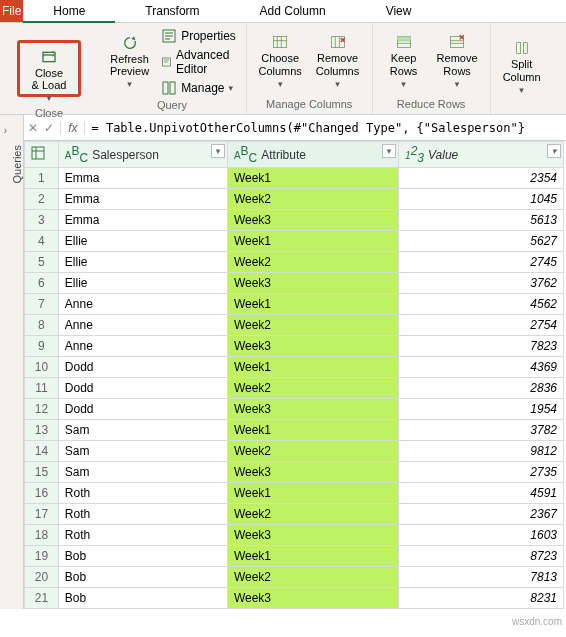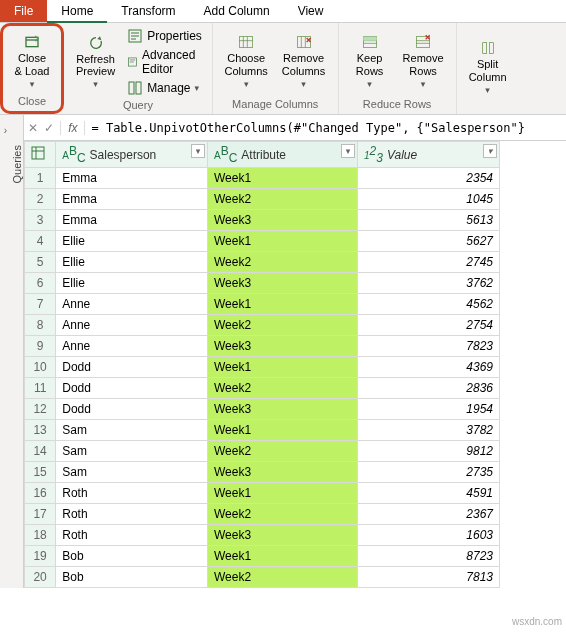--- a/index.html
+++ b/index.html
@@ -1,38 +1,38 @@
 <!DOCTYPE html>
 <html><head>
 <meta charset="utf-8">
 <style>
 *{box-sizing:border-box;font-family:"Segoe UI",Arial,sans-serif;font-size:12px;margin:0;padding:0}
 body{background:#fff;width:566px;overflow:hidden}
-.file-tab{background:#d04423;color:#fff;display:inline-block;padding:4px 14px;font-size:12px}
+.file-tab{background:#d04423;color:#fff;display:inline-block;padding:4px 2px;font-size:12px}
 .ribbon-tabs{display:flex;align-items:center;border-bottom:1px solid #d0d0d0}
-.rtab{padding:4px 14px;cursor:pointer}
+.rtab{padding:4px 30px;cursor:pointer}
 .rtab.active{position:relative}
 .rtab.active::after{content:"";position:absolute;left:0;right:0;bottom:-1px;height:2px;background:#217346}
 .ribbon{background:#f3f2f1;display:flex;border-bottom:1px solid #d0d0d0;height:92px}
 .group{display:flex;flex-direction:column;align-items:center;padding:4px 8px;border-right:1px solid #e0e0e0;height:100%}
 .group-body{display:flex;flex:1;align-items:center;gap:6px}
 .group-label{font-size:11px;color:#666;padding-top:2px}
 .bigbtn{display:flex;flex-direction:column;align-items:center;justify-content:center;gap:2px;padding:2px 4px;cursor:pointer;min-width:46px}
 .bigbtn .lbl{font-size:11px;text-align:center;line-height:1.1}
-.close-highlight{border:3px solid #d04423;border-radius:10px;padding:2px;margin:0}
+.close-highlight{border:3px solid #d04423;border-radius:3px;padding:2px;margin:17px}
 .smallitems{display:flex;flex-direction:column;gap:2px}
 .smallitem{display:flex;align-items:center;gap:4px;font-size:11px;padding:1px 2px;cursor:pointer}
 .drop::after{content:" ▾";font-size:9px;color:#555}
 .formula-bar{display:flex;align-items:center;border-bottom:1px solid #d0d0d0;height:26px;padding:0 4px;gap:6px}
 .fx{font-style:italic;color:#666;padding:0 7px;border-right:1px solid #ddd;border-left:1px solid #ddd}
 .formula{flex:1;font-family:Consolas,monospace;font-size:12px;white-space:nowrap;overflow:hidden}
 .main{display:flex}
 .left-panel{width:24px;background:#f3f2f1;border-right:1px solid #d0d0d0;display:flex;align-items:flex-start;justify-content:center;padding-top:10px}
 .queries-label{writing-mode:vertical-lr;transform:rotate(180deg);font-size:11px;color:#444;margin-top:20px}
-table{border-collapse:collapse;width:476px}
+table{border-collapse:collapse;width:540px}
 th,td{border:1px solid #d9d9d9;text-align:left;padding:2px 6px;height:21px;font-size:12px}
 th{background:#ecf6f0;color:#333;font-weight:400;position:relative}
 th .coltype{color:#217346;font-size:10px;margin-right:4px}
 th .drop-btn{position:absolute;right:2px;top:2px;width:14px;height:14px;border:1px solid #bbb;background:#fff;font-size:9px;line-height:12px;text-align:center;color:#666;cursor:pointer}
 .rownum{background:#ecf6f0;text-align:center;color:#666;width:32px}
 .corner{background:#ecf6f0;width:32px}
 .colA{width:160px}
 .colB{background:#e4f4ec;width:162px}
 .colC{width:156px;text-align:right;font-style:italic}
 td.attr{background:#bef264}
@@ -304,17 +304,23 @@
             <td>Bob</td>
             <td class="attr">Week1</td>
             <td class="val">8723</td>
           </tr>
           <tr>
             <td class="rownum">20</td>
             <td>Bob</td>
             <td class="attr">Week2</td>
             <td class="val">7813</td>
           </tr>
+          <tr>
+            <td class="rownum">21</td>
+            <td>Bob</td>
+            <td class="attr">Week3</td>
+            <td class="val">8231</td>
+          </tr>
         </tbody>
     </table>
   </div>
 </div>
 <div class="watermark">wsxdn.com</div>
 
 </body></html>

